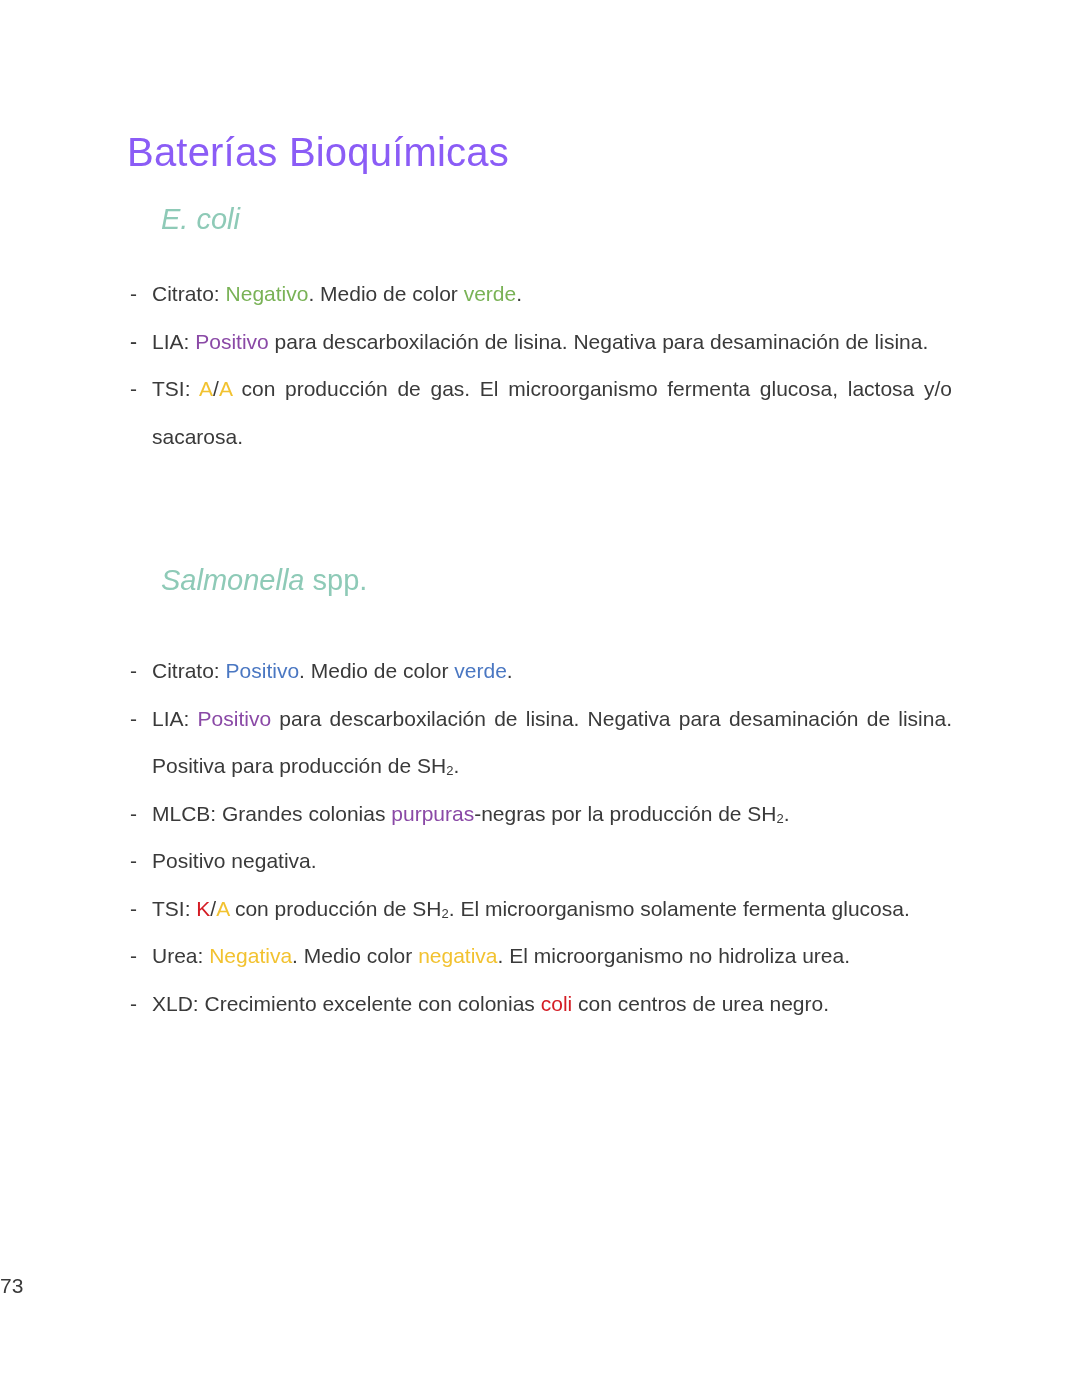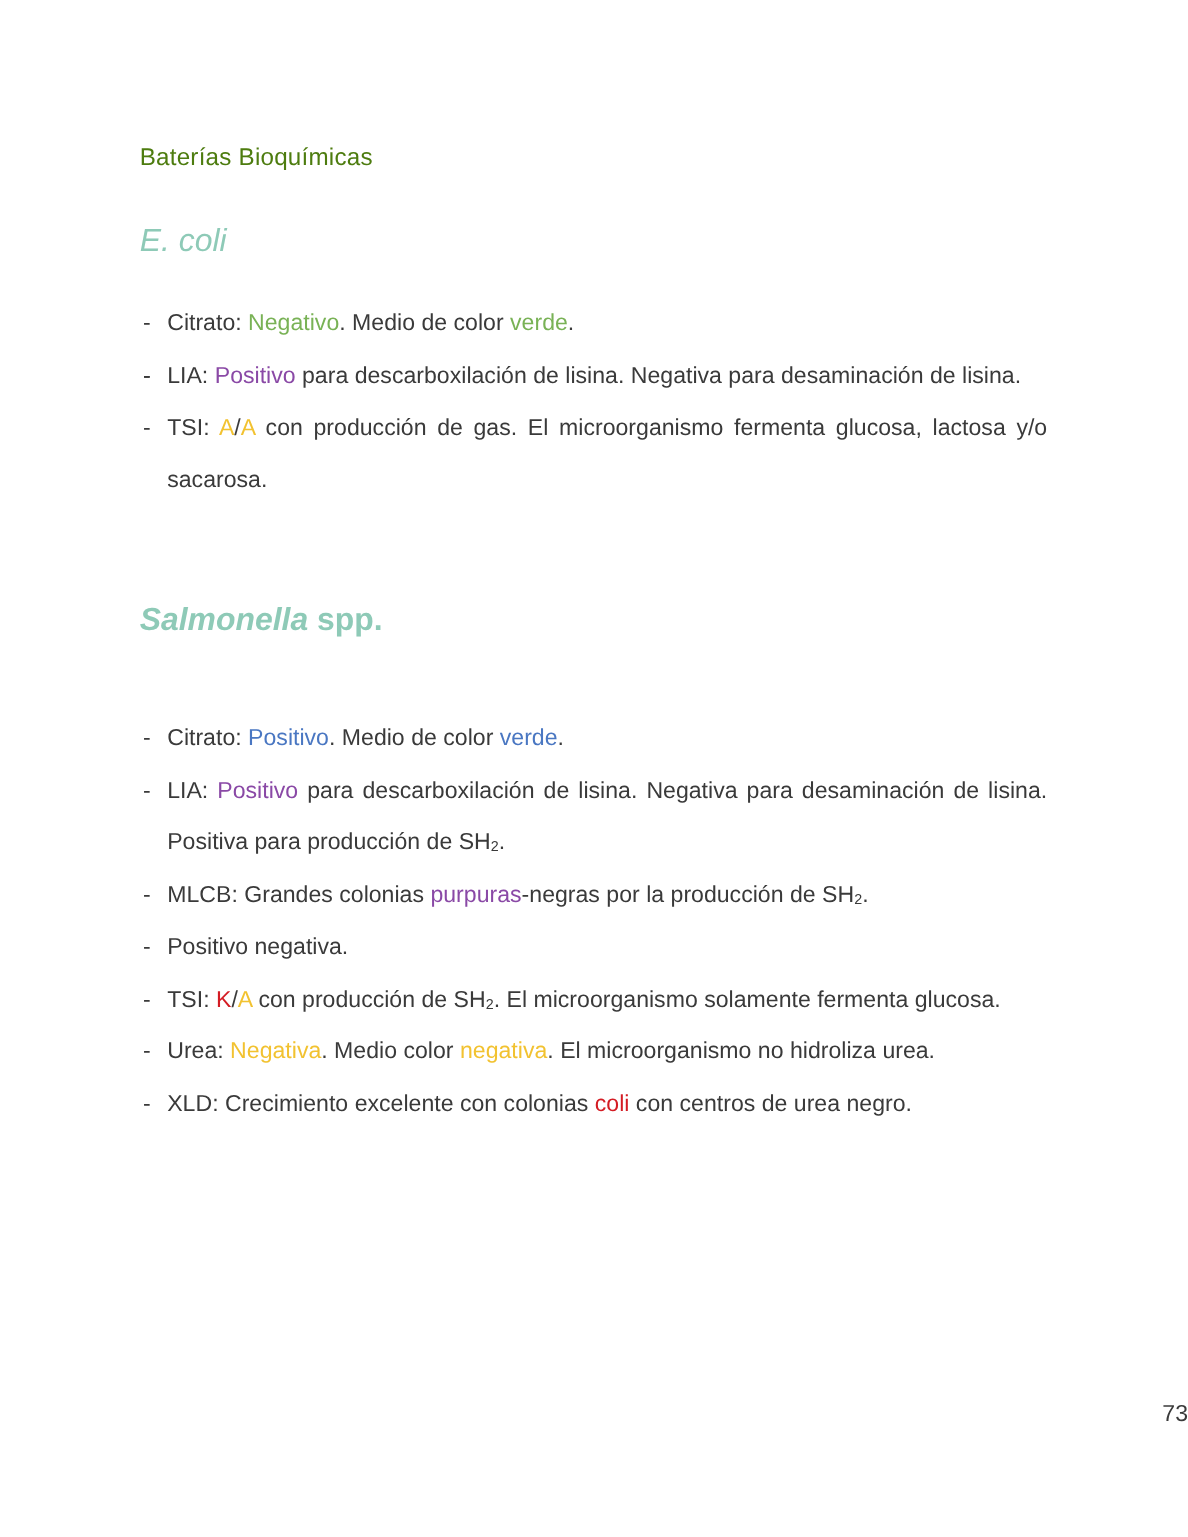--- a/index.html
+++ b/index.html
@@ -1,51 +1,51 @@
 <!DOCTYPE html>
 <html><head>
   <meta charset="utf-8">
   <style>
     html, body { margin: 0; padding: 0; background: #ffffff; }
     body { width: 1080px; height: 1397px; position: relative; overflow: hidden;
            font-family: "Liberation Sans", "DejaVu Sans", sans-serif; color: #3a3a3a; }
-    .page-title { position: absolute; left: 127px; top: 130px; font-size: 22px; color: #4d7c0f;
+    .page-title { position: absolute; left: 127px; top: 130px; font-size: 40px; color: #8b5cf6;
                   font-weight: normal; margin: 0; letter-spacing: 0.2px; }
     .section-title { position: absolute; left: 127px; font-size: 29px; color: #8ecab7;
                      font-weight: normal; margin: 0; }
-    .section-title .it { font-style: italic; }
+    .section-title .it { font-style: italic; margin-left: 34px; }
     ul.items { position: absolute; left: 130px; width: 822px; margin: 0; padding: 0; list-style: none;
                font-size: 21px; line-height: 47.5px; }
     ul.items li { position: relative; padding-left: 22px; text-align: justify; }
     ul.items li .dash { position: absolute; left: 0; top: 0; }
     .c-green { color: #79b256; }
     .c-purple { color: #8a49a6; }
     .c-yellow { color: #f2c230; }
     .c-blue { color: #4a77c2; }
     .c-red { color: #d41c24; }
     sub { font-size: 13px; vertical-align: -2px; line-height: 0; }
-    .page-number { position: absolute; left: 0; width: 1080px; top: 1274px; text-align: right;
+    .page-number { position: absolute; left: 0; width: 1080px; top: 1274px; text-align: left;
                    font-size: 21px; color: #3a3a3a; }
   </style>
 </head>
 <body>
 
 <h1 class="page-title">Baterías Bioquímicas</h1>
 
 <h2 class="section-title" style="top:203px;">
   <span class="it">E. coli</span><span></span>
 </h2>
 <ul class="items" style="top:270px;">
     <li><span class="dash">-</span><span>Citrato: </span><span class="c-green">Negativo</span><span>. Medio de color </span><span class="c-green">verde</span><span>.</span></li>
     <li><span class="dash">-</span></li>
     <li><span class="dash">-</span><span>LIA: </span><span class="c-purple">Positivo</span><span> para descarboxilación de lisina. Negativa para desaminación de lisina.</span></li>
     <li><span class="dash">-</span><span>TSI: </span><span class="c-yellow">A</span><span>/</span><span class="c-yellow">A</span><span> con producción de gas. El microorganismo fermenta glucosa, lactosa y/o sacarosa.</span></li>
   </ul>
 
-<h2 class="section-title" style="top:548px;font-weight:bold;">
+<h2 class="section-title" style="top:564px;">
   <span class="it">Salmonella</span><span> spp.</span>
 </h2>
 <ul class="items" style="top:647px;">
     <li><span class="dash">-</span><span>Citrato: </span><span class="c-blue">Positivo</span><span>. Medio de color </span><span class="c-blue">verde</span><span>.</span></li>
     <li><span class="dash">-</span><span>LIA: </span><span class="c-purple">Positivo</span><span> para descarboxilación de lisina. Negativa para desaminación de lisina. Positiva para producción de SH</span><sub>2</sub><span>.</span></li>
     <li><span class="dash">-</span><span>MLCB: Grandes colonias </span><span class="c-purple">purpuras</span><span>-negras por la producción de SH</span><sub>2</sub><span>.</span></li>
     <li><span class="dash">-</span><span>Positivo negativa.</span></li>
     <li><span class="dash">-</span><span>TSI: </span><span class="c-red">K</span><span>/</span><span class="c-yellow">A</span><span> con producción de SH</span><sub>2</sub><span>. El microorganismo solamente fermenta glucosa.</span></li>
     <li><span class="dash">-</span><span>Urea: </span><span class="c-yellow">Negativa</span><span>. Medio color </span><span class="c-yellow">negativa</span><span>. El microorganismo no hidroliza urea.</span></li>
     <li><span class="dash">-</span><span>XLD: Crecimiento excelente con colonias </span><span class="c-red">coli</span><span> con centros de urea negro.</span></li>

